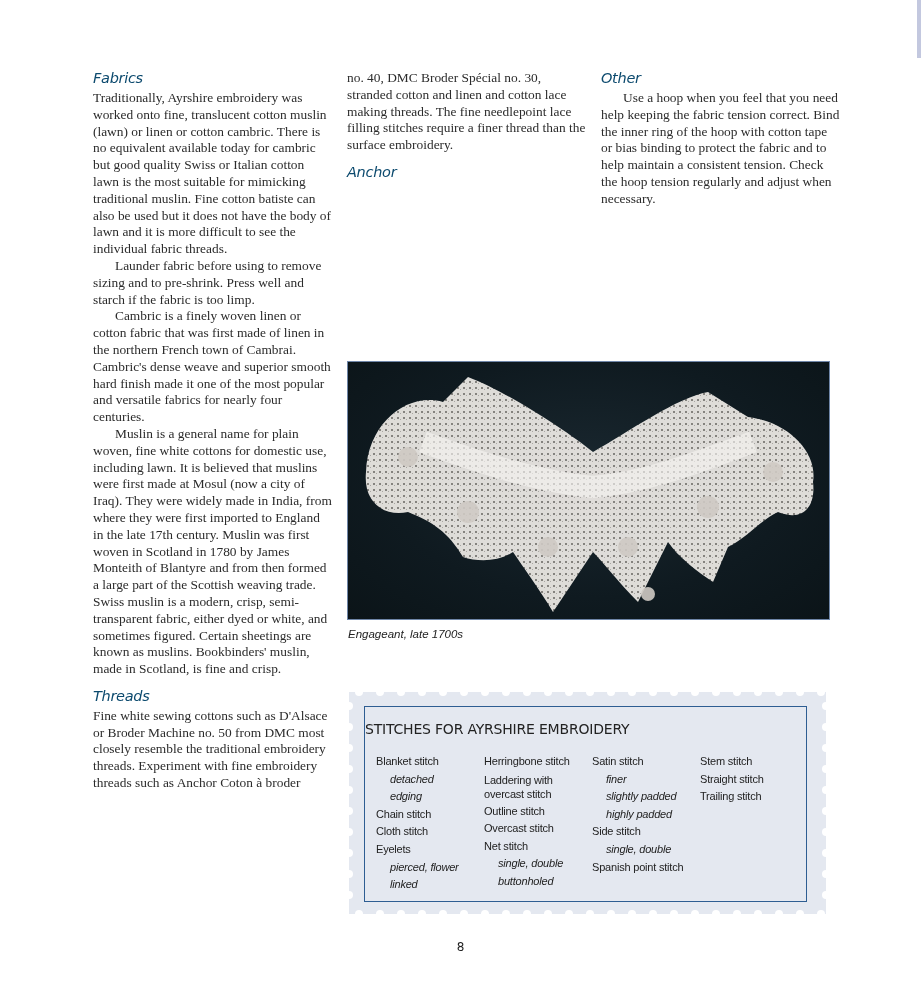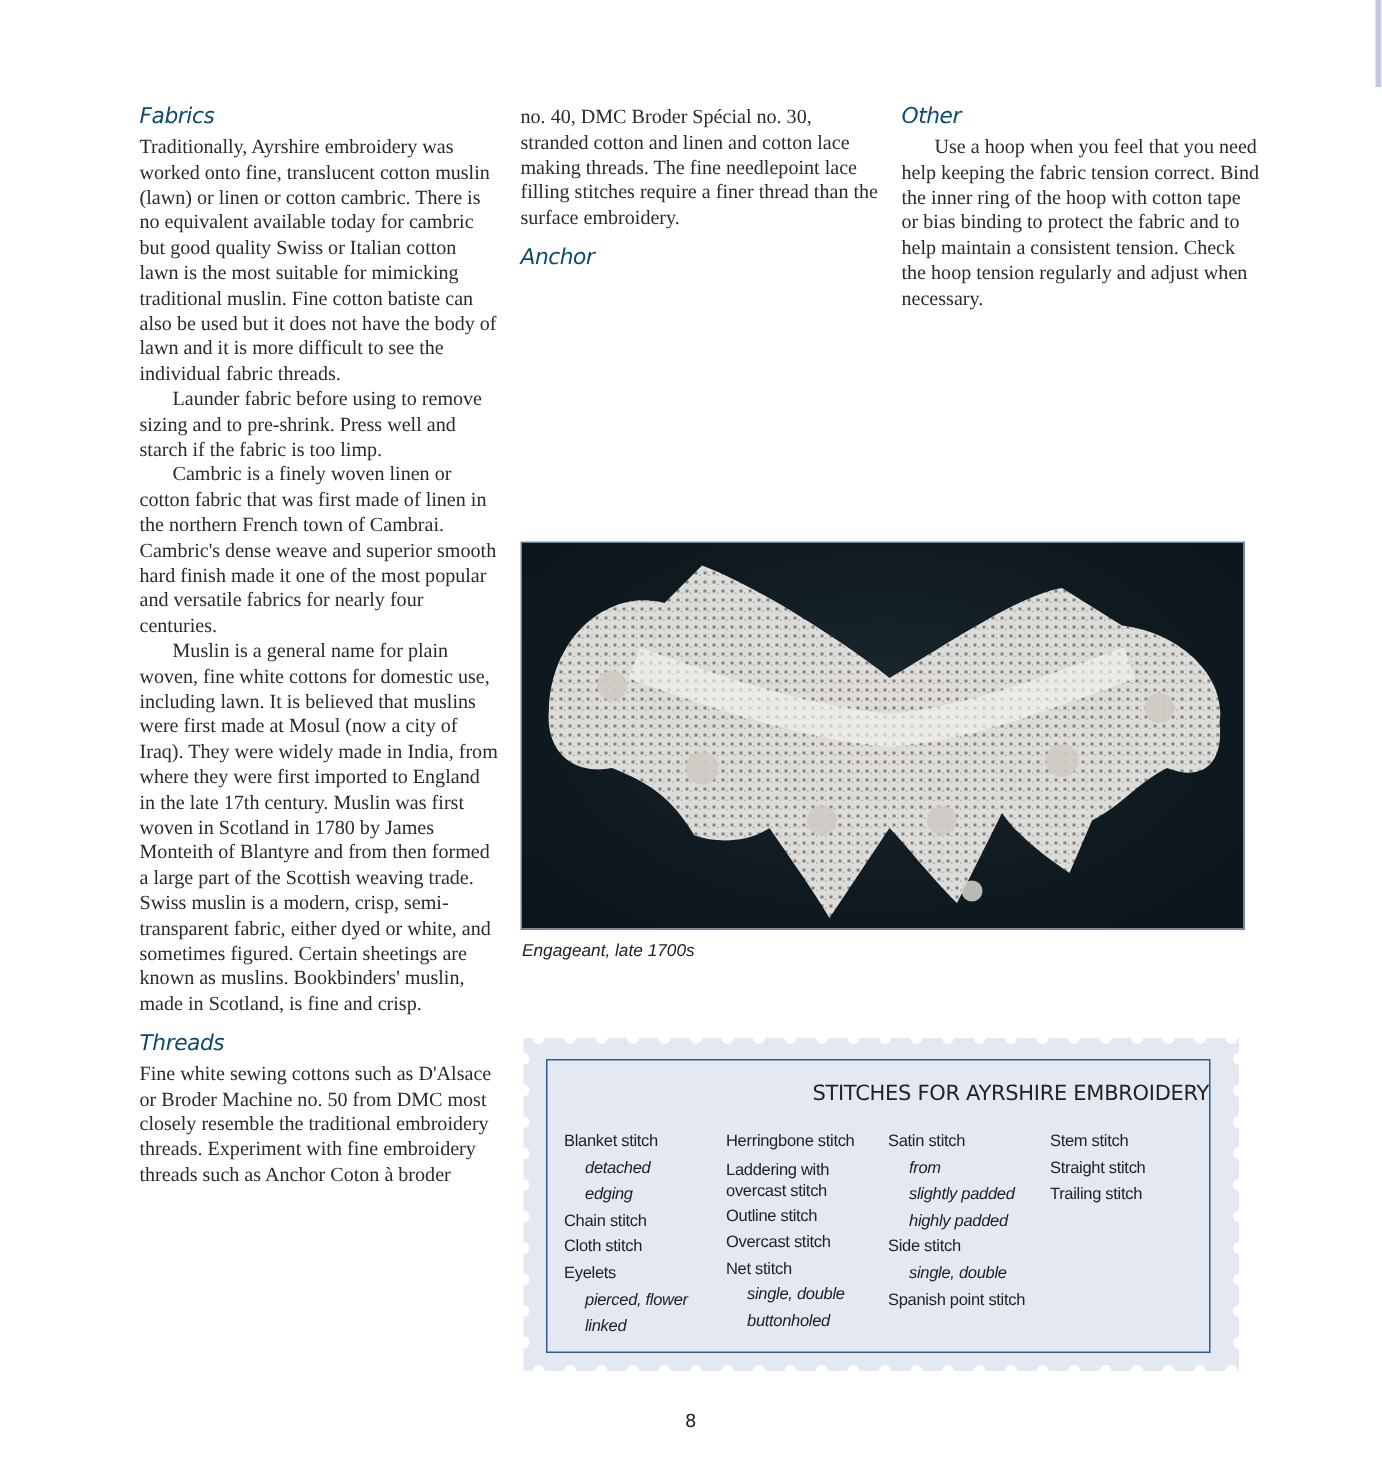--- a/index.html
+++ b/index.html
@@ -42,21 +42,21 @@
     position: absolute; left: 349px; top: 692px; width: 477px; height: 222px;
     background: #e4e8f0;
   }
   
   .perf { position: absolute; background: #ffffff; border-radius: 50%; width: 8px; height: 8px; }
   .box {
     position: absolute; left: 364px; top: 706px; width: 443px; height: 196px;
     border: 1.5px solid #2d5d92; box-sizing: border-box; background: #e4e8f0;
   }
   .box-title {
-    position: absolute; left: 0; right: 0; top: 14px; text-align: right;
+    position: absolute; left: 0; right: 0; top: 14px; text-align: left;
     font-family: "DejaVu Sans", sans-serif; font-size: 14px; color: #222; letter-spacing: -0.2px;
   }
   .stitch-col { position: absolute; top: 46px; width: 108px; }
   .stitch-col .item {
     font-family: "Liberation Sans", sans-serif; font-size: 11px; color: #222;
     line-height: 17.6px; margin: 0; letter-spacing: -0.2px;
   }
   .stitch-col .item.ml { line-height: 14px; margin: 2px 0 2px 0; }
   .stitch-col .sub {
     font-family: "Liberation Sans", sans-serif; font-style: italic; font-size: 11px;
@@ -201,21 +201,21 @@
       <div class="item ml" style="white-space: pre-line;">Laddering with
 overcast stitch</div>
       <div class="item">Outline stitch</div>
       <div class="item">Overcast stitch</div>
       <div class="item">Net stitch</div>
       <div class="sub">single, double</div>
       <div class="sub">buttonholed</div>
     </div>
   <div class="stitch-col" style="left:227px;">
       <div class="item">Satin stitch</div>
-      <div class="sub">from</div>
+      <div class="sub">finer</div>
       <div class="sub">slightly padded</div>
       <div class="sub">highly padded</div>
       <div class="item">Side stitch</div>
       <div class="sub">single, double</div>
       <div class="item">Spanish point stitch</div>
     </div>
   <div class="stitch-col" style="left:335px;">
       <div class="item">Stem stitch</div>
       <div class="item">Straight stitch</div>
       <div class="item">Trailing stitch</div>

